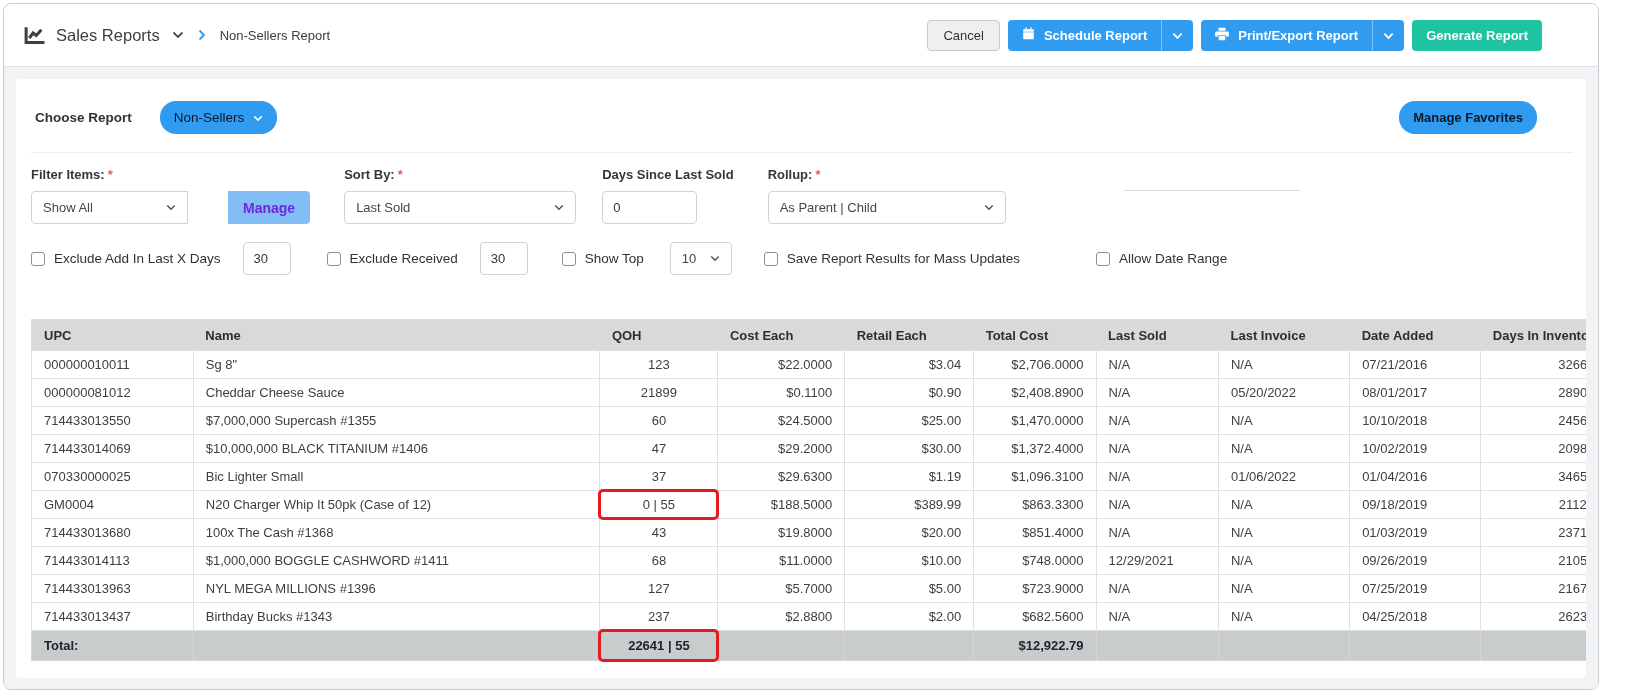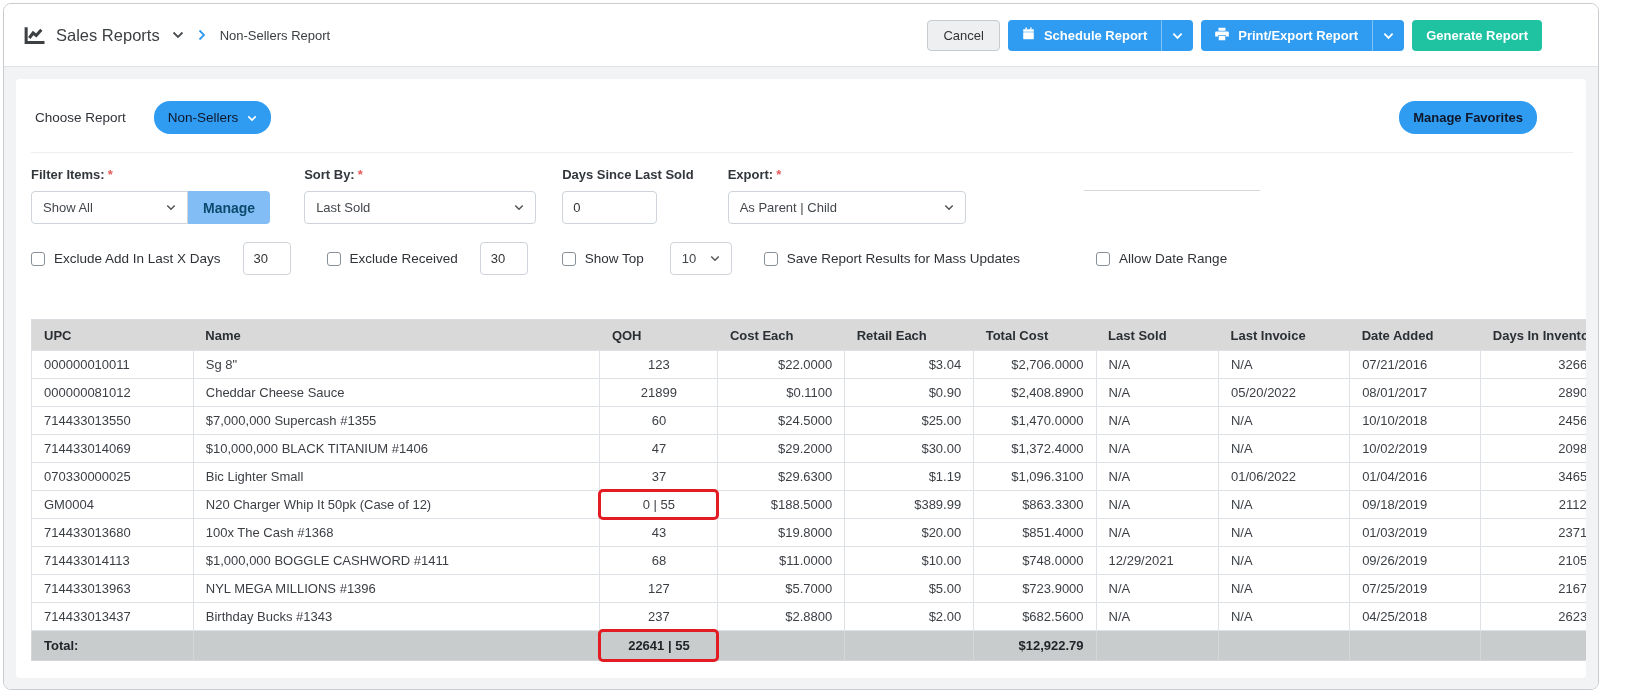--- a/index.html
+++ b/index.html
@@ -20,33 +20,33 @@
   .btn-split { background:#2f9bf1; color:#fff; padding:0; font-weight:700;text-align:center; }
   .split-main { display:flex; align-items:center; gap:9px; padding:0 14px; }
   .split-caret { display:flex; align-items:center; align-self:stretch; padding:0 10px; border-left:1px solid rgba(255,255,255,.4); }
   .btn-generate { background:#1fc3a2; color:#fff; padding:0 14px; font-weight:700; }
 
   
   .content-bg { background:#f1f3f5; border-top:1px solid #e0e3e6; height:624px; padding:12px; }
   .card { background:#fff; border-radius:4px; height:100%; padding:0 13px 0 15px; position:relative; overflow:hidden; }
 
   .report-row { display:flex; align-items:center; padding:22px 0 18px; border-bottom:1px solid #eceef0; }
-  .choose-label { font-size:13.5px; font-weight:400; color:#2f3338; margin:0 28px 0 4px; }
+  .choose-label { font-size:13.5px; font-weight:700; color:#2f3338; margin:0 28px 0 4px; }
   .btn-blue { background:#2f9bf1; color:#0f172a; border:none; border-radius:16px; height:33px; font-size:13.5px; display:inline-flex; align-items:center; gap:9px; padding:8px 14px; cursor:pointer; font-family:inherit; }
   .btn-favorites { margin-left:auto; margin-right:36px; font-weight:700; font-size:13px; gap:0; }
 
   .filter-row { display:flex; margin-top:8px; }
   .fgroup { display:flex; flex-direction:column; }
   .flabel { font-size:13px; font-weight:700; color:#33373c; margin:6px 0 9px; }
   .req { color:#e55a5a; margin-left:3px; font-weight:700; }
   .input-group { display:flex; }
   .select { height:33px; border:1px solid #ced4da; border-radius:4px; background:#fff; display:flex; align-items:center; justify-content:space-between; padding:0 11px; font-size:13px; color:#43474c; cursor:pointer; }
   .select .sel-caret { color:#555; display:flex; align-items:center; margin-left:8px; }
   .select-attached { border-radius:4px 0 0 4px; }
-  .manage-btn { height:33px; background:#82bdf6; color:#0c4a6e; border:none; border-radius:0 4px 4px 0; padding:0 15px; font-size:14px; font-weight:600; cursor:pointer; font-family:inherit; }
+  .manage-btn { height:33px; background:#82bdf6; color:#6d28d9; border:none; border-radius:0 4px 4px 0; padding:0 15px; font-size:14px; font-weight:600; cursor:pointer; font-family:inherit;margin-left:40px; }
   .text-input { height:33px; border:1px solid #ced4da; border-radius:4px; padding:0 10px; font-size:13px; color:#333; font-family:inherit; }
   .filter-divider { align-self:flex-start; height:0; border-top:1px solid #d8d8d8; width:176px; margin-left:118px; margin-top:29px; }
 
   .options-row { display:flex; align-items:center; margin-top:18px; font-size:13.5px; color:#2f3338; }
   .opt { display:flex; align-items:center; }
   .cb { appearance:none; -webkit-appearance:none; width:14px; height:14px; border:1px solid #888f96; border-radius:3px; background:#fff; margin:0 9px 0 0; cursor:pointer; }
   .small-input { width:48px; margin-left:22px; }
   .sel-small { width:62px; margin-left:26px; }
 
   
@@ -164,21 +164,21 @@
               </span>
           </div>
         </div>
 
         <div class="fgroup" style="margin-left:26px">
           <span class="flabel">Days Since Last Sold</span>
           <input class="text-input" style="width: 95px;" value="0">
         </div>
 
         <div class="fgroup" style="margin-left:34px">
-          <span class="flabel"><span>Export:</span><span class="req">*</span></span>
+          <span class="flabel"><span>Rollup:</span><span class="req">*</span></span>
           <div class="select" style="width:238px">
             <span>As Parent | Child</span>
             <span class="sel-caret">
                 <svg width="10" height="7" viewBox="0 0 12 8">
                   <polyline points="1.5,1.5 6,6 10.5,1.5" fill="none" stroke="currentColor" stroke-width="1.8"></polyline>
                 </svg>
               </span>
           </div>
         </div>
 

